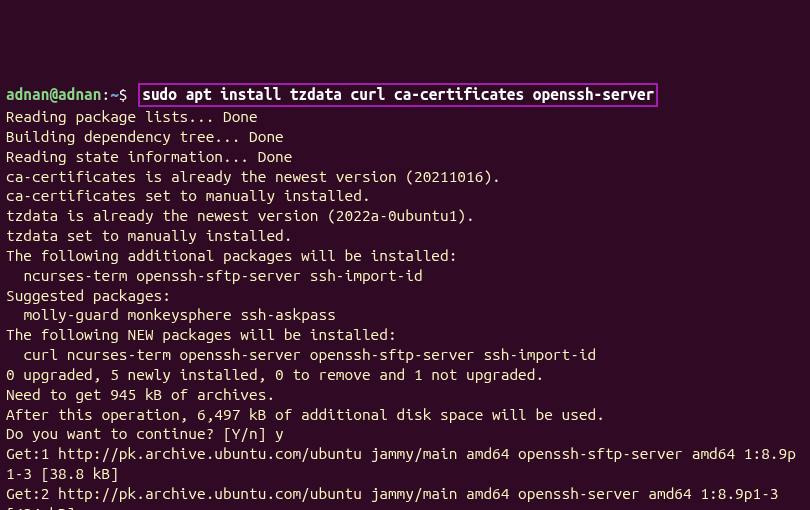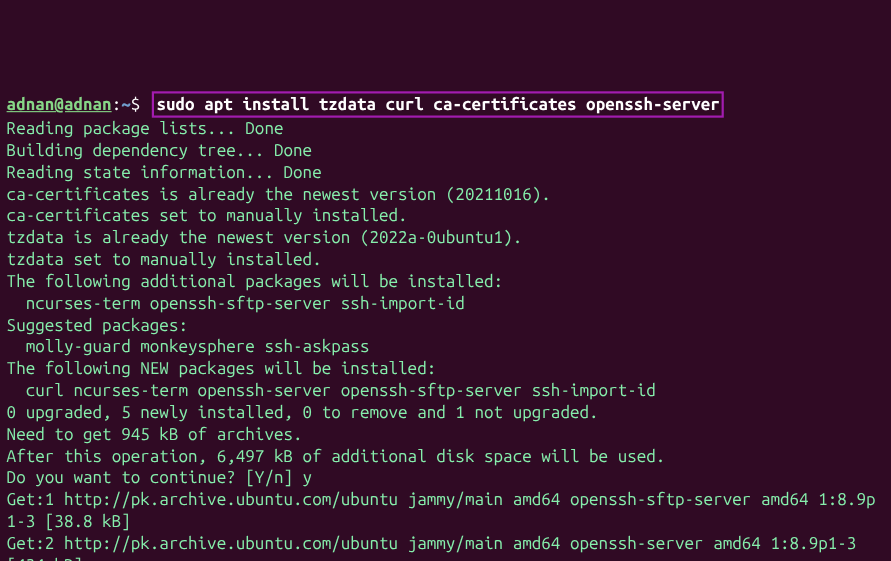--- a/index.html
+++ b/index.html
@@ -19,21 +19,20 @@
       overflow: hidden;
       white-space: pre-wrap;
       word-break: break-all;
     }
     .prompt-line {
       display: inline;
     }
     .user-host {
       color: #87d787;
       font-weight: bold;
-      text-decoration: underline;
     }
     .colon {
       color: #ffffff;
     }
     .tilde {
       color: #729fcf;
       font-weight: bold;
     }
     .dollar {
       color: #ffffff;
@@ -42,21 +41,21 @@
       border: 2px solid #a21caf;
       padding: 0 2px 0 2px;
       display: inline-block;
       margin-left: 2px;
     }
     .cmd-text {
       color: #ffffff;
       font-weight: bold;
     }
     .output {
-      color: #86efac;
+      color: #fef9c3;
     }
     .line {
       display: block;
     }
   </style>
 </head>
 <body>
 
 
 

